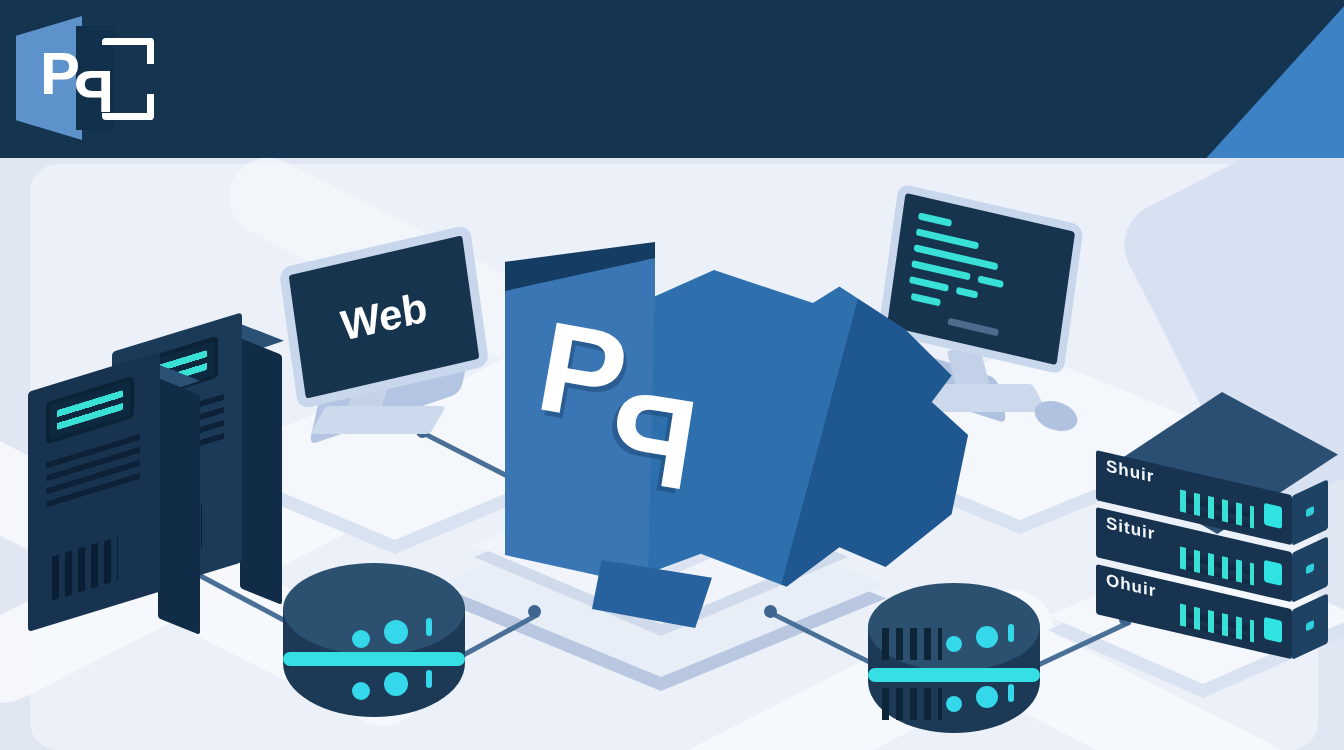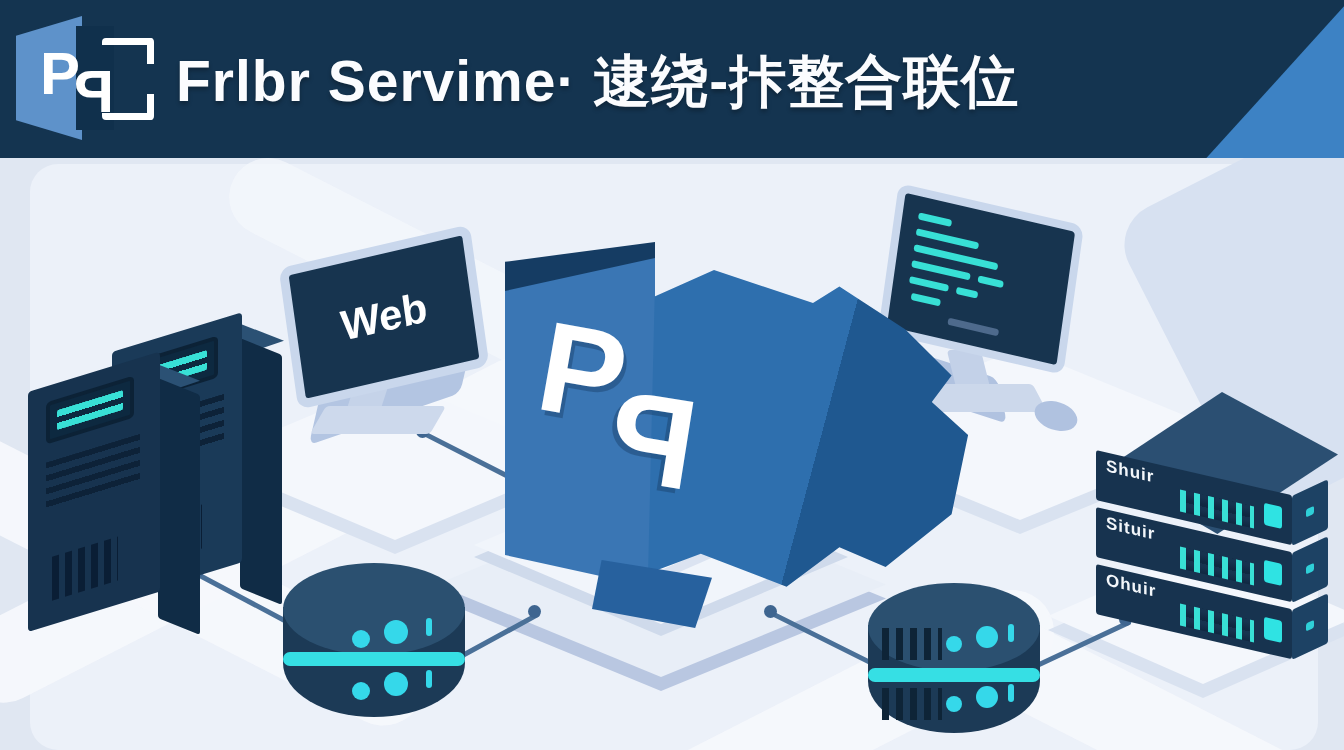--- a/index.html
+++ b/index.html
@@ -218,16 +218,15 @@
   </div>
 
   <div id="header">
     <div id="header-triangle"></div>
     <div class="abs hlogo-slab"></div>
     <div class="abs hlogo-dark"></div>
     <div class="abs hlogo-bracket"></div>
     <div class="abs hlogo-notch"></div>
     <span class="abs hlogo-letter" style="left:40px;top:44px">P</span>
     <span class="abs hlogo-letter" style="left:74px;top:62px;transform:scaleX(-1)">P</span>
-    <span class="abs" id="title">Frlbr Servime· 逮绕-拤整合联位</span>
   </div>
 
 </div>
 
 </body></html>

